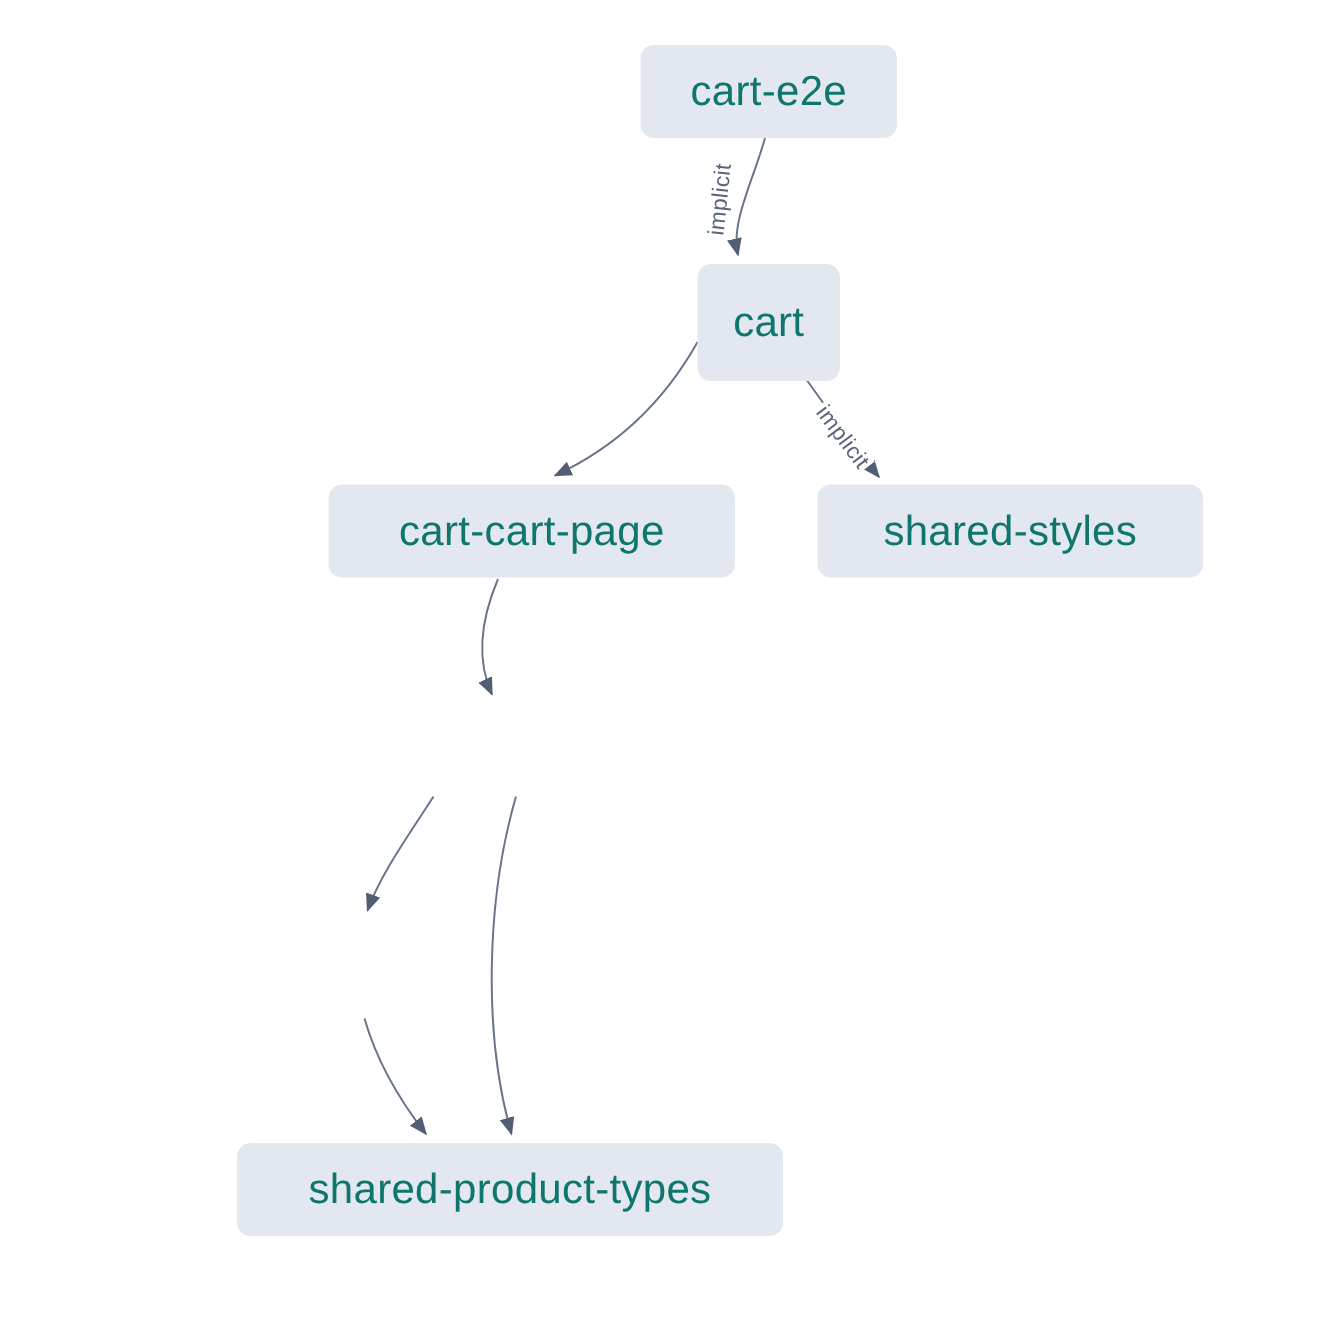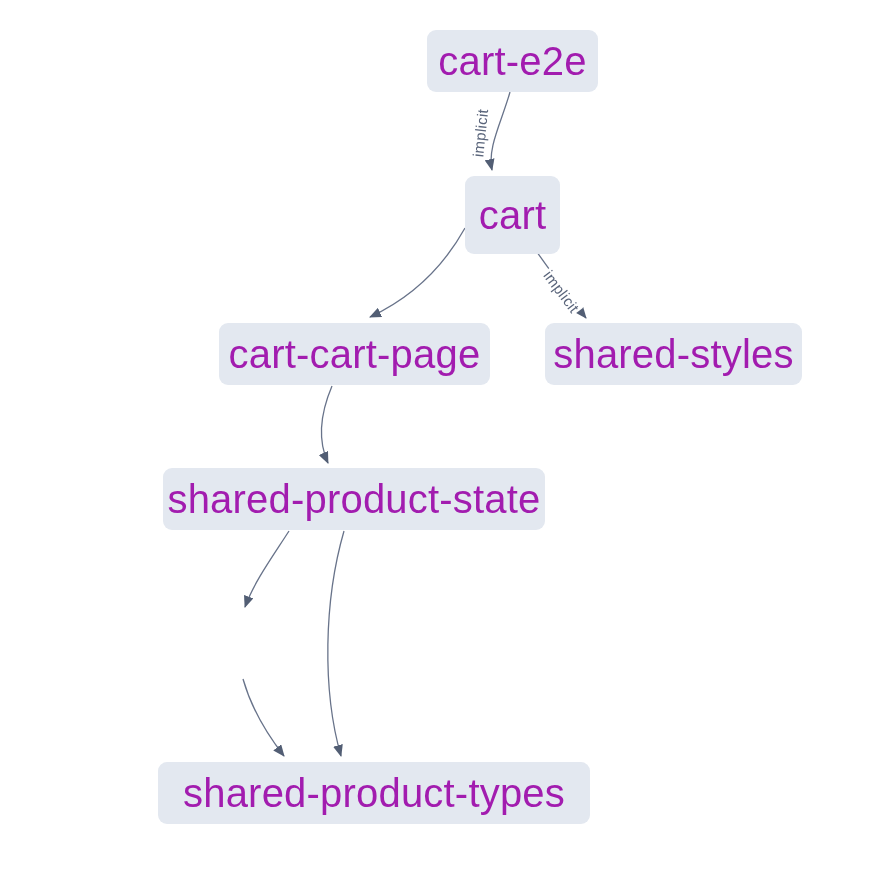--- a/index.html
+++ b/index.html
@@ -31,22 +31,22 @@
     position: absolute;
     display: flex;
     align-items: center;
     justify-content: center;
     background: #e3e8f0;
     border-radius: 9px;
     box-sizing: border-box;
     cursor: pointer;
   }
   .node-label {
-    color: #a21caf;
-    font-size: 40px;
+    color: #0f766e;
+    font-size: 28px;
     line-height: 1;
     white-space: nowrap;
     letter-spacing: 0.2px;
   }
   .edge-label {
     position: absolute;
     transform: translate(-50%, -50%) rotate(var(--rot));
     font-size: 15px;
     color: #5a657b;
     background: #ffffff;
@@ -96,22 +96,19 @@
   </div>
 
   <div class="node" style="left:219px; top:323px; width:271px; height:62px">
     <span class="node-label">cart-cart-page</span>
   </div>
 
   <div class="node" style="left:545px; top:323px; width:257px; height:62px">
     <span class="node-label">shared-styles</span>
   </div>
 
-  <div class="node" style="left:163px; top:468px; width:382px; height:62px">
-    <span class="node-label">shared-product-state</span>
-  </div>
 
 
-  <div class="node" style="left:158px; top:762px; width:432px; height:62px">
+  <div class="node" style="left:158px; top:762px; width:364px; height:62px">
     <span class="node-label">shared-product-types</span>
   </div>
 
 </div>
 
 </body></html>

